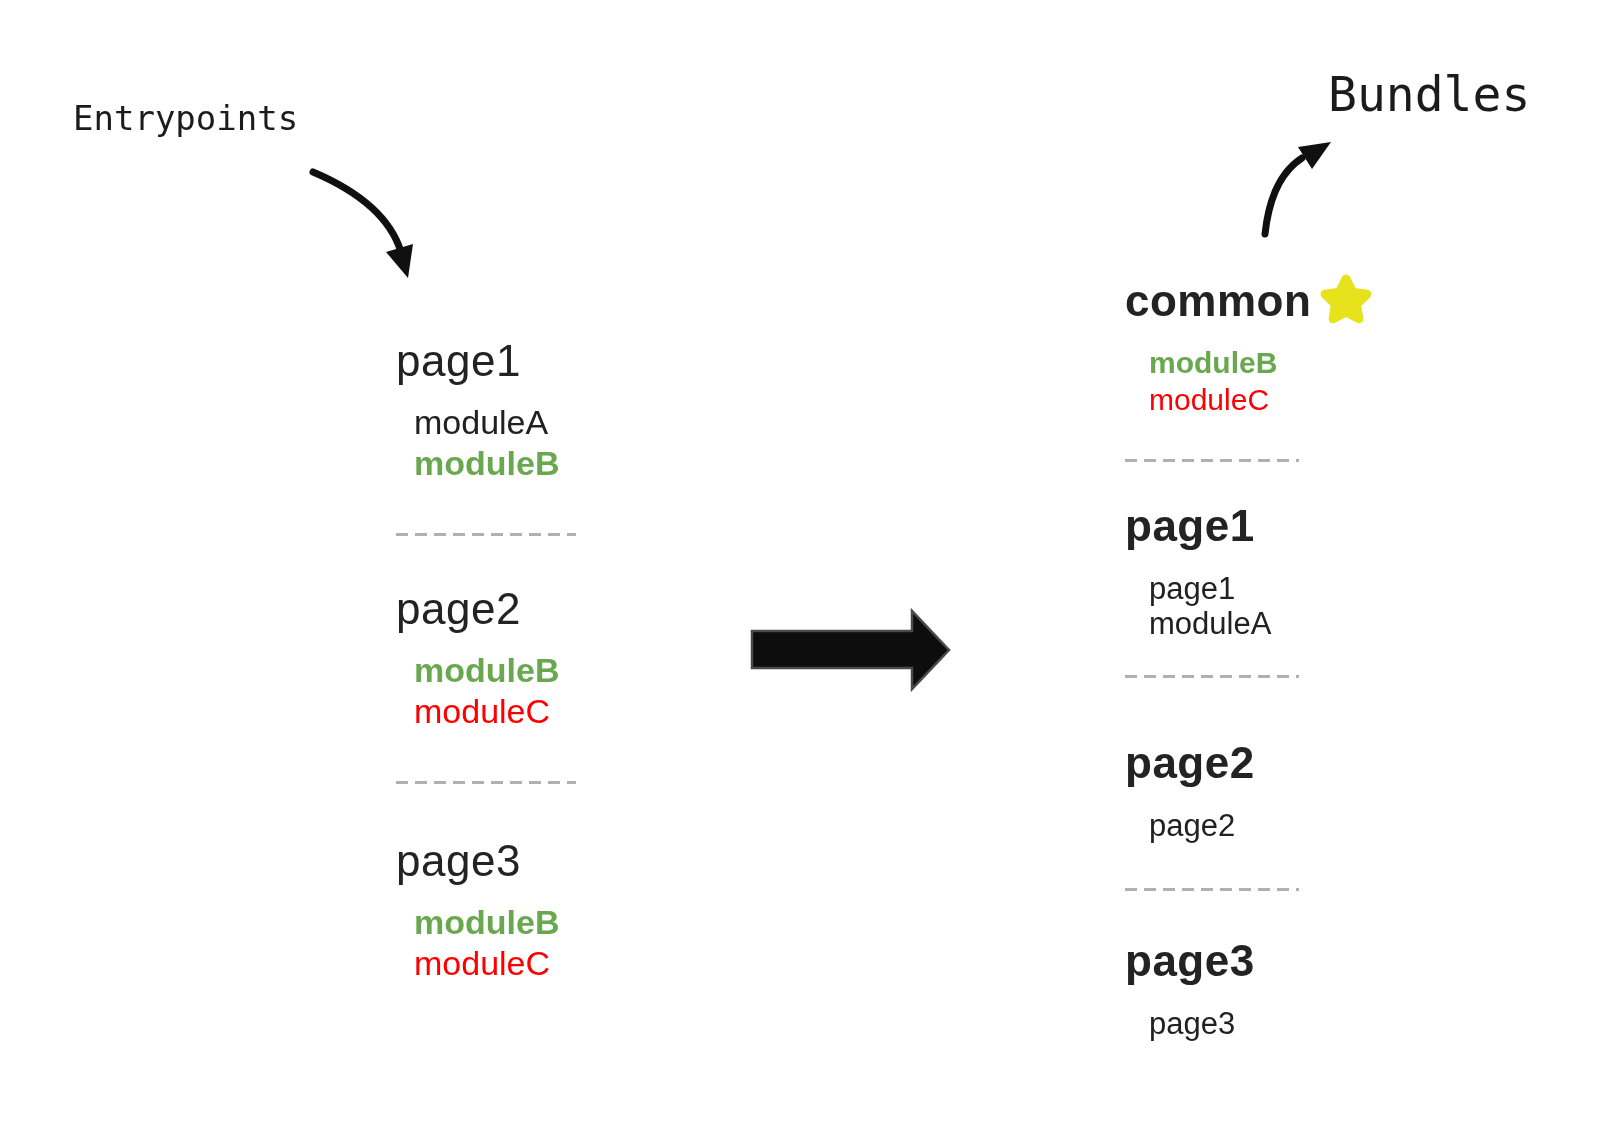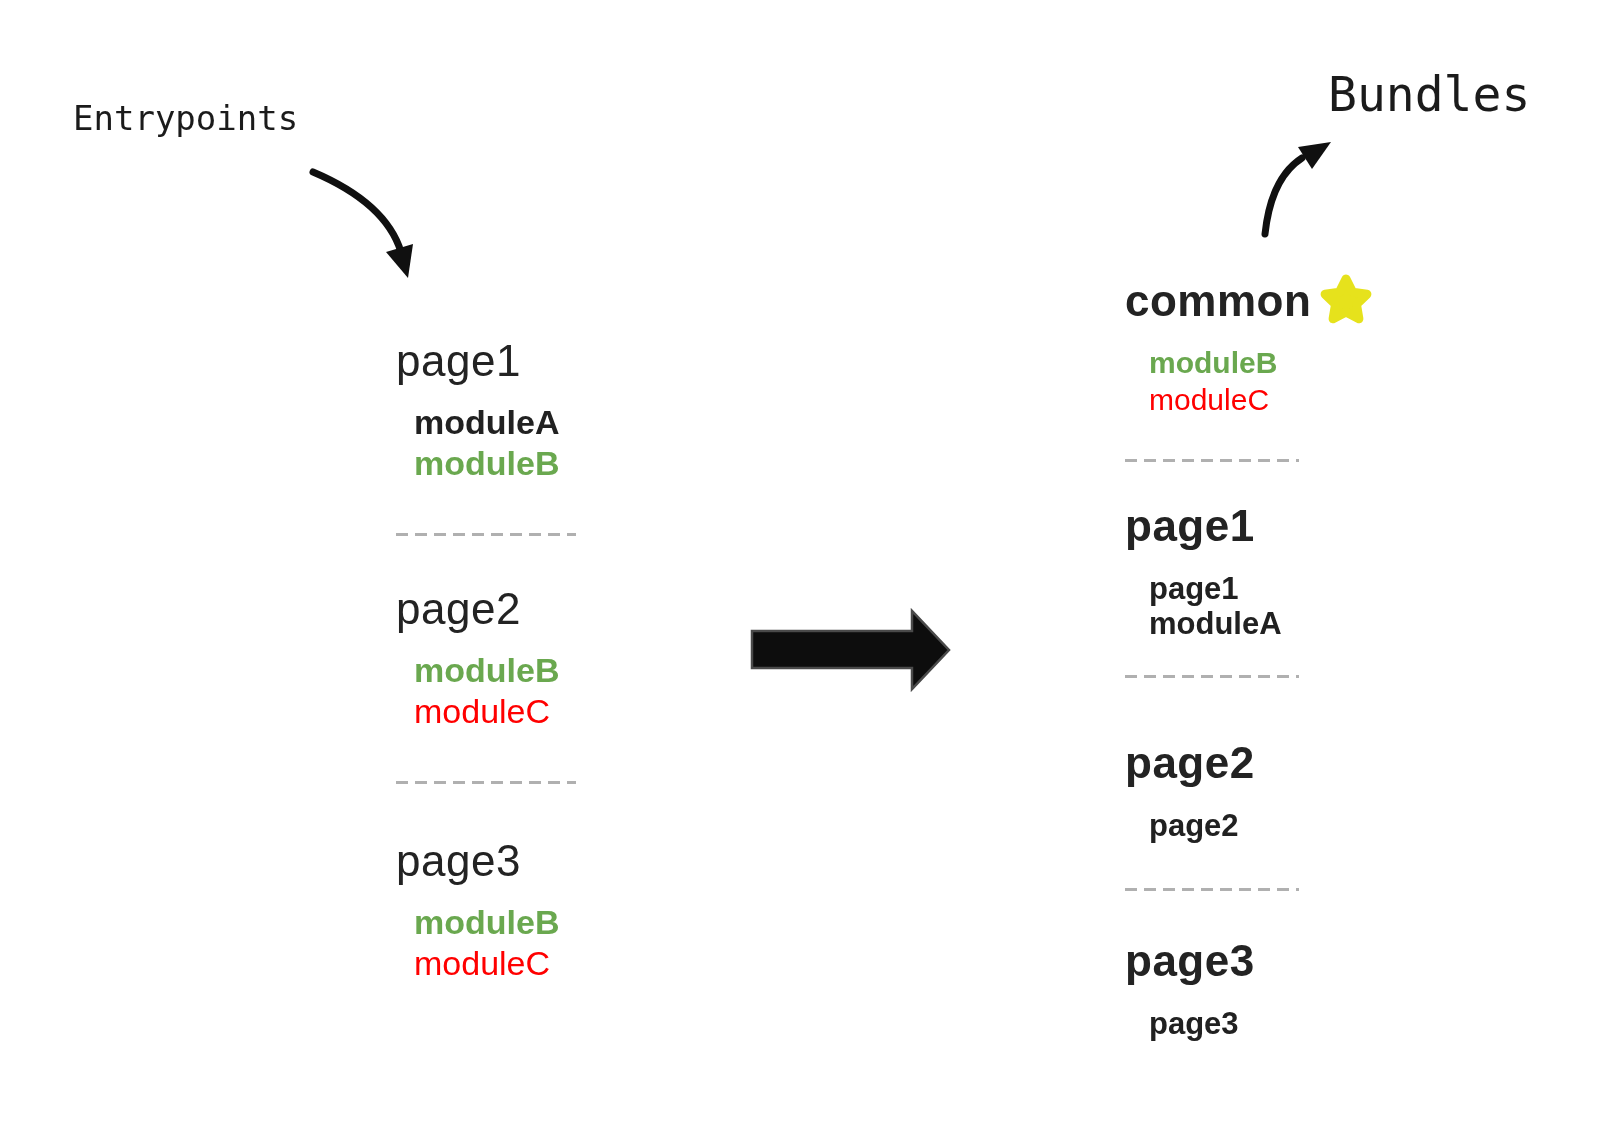--- a/index.html
+++ b/index.html
@@ -36,21 +36,21 @@
   .g-title.bold  { font-weight: 700; }
 
   .modules { list-style: none; margin: 4px; padding: 0; }
   .left-col  .modules { margin-top: 16px; padding-left: 14px; }
   .right-col .modules { margin-top: 20px; padding-left: 20px; }
   .left-col  .mod { font-size: 34px; line-height: 41px; }
   .right-col .mod { font-size: 31px; line-height: 35px; }
   .right-col.common-group .modules { margin-top: 18px; }
   .right-col.common-group .mod { font-size: 30px; line-height: 37px; }
 
-  .mod.plain { color: #212121; font-weight: 700; }
+  .mod.plain { color: #212121; font-weight: 400; }
   .mod.green { color: var(--green, #6aa84f); font-weight: 700; }
   .mod.red   { color: var(--red, #ff0000);   font-weight: 400; }
 
   .title-row { display: flex; align-items: center; gap: 22px; }
 
   .divider {
     position: absolute;
     height: 3px;
     background: repeating-linear-gradient(
       to right,

